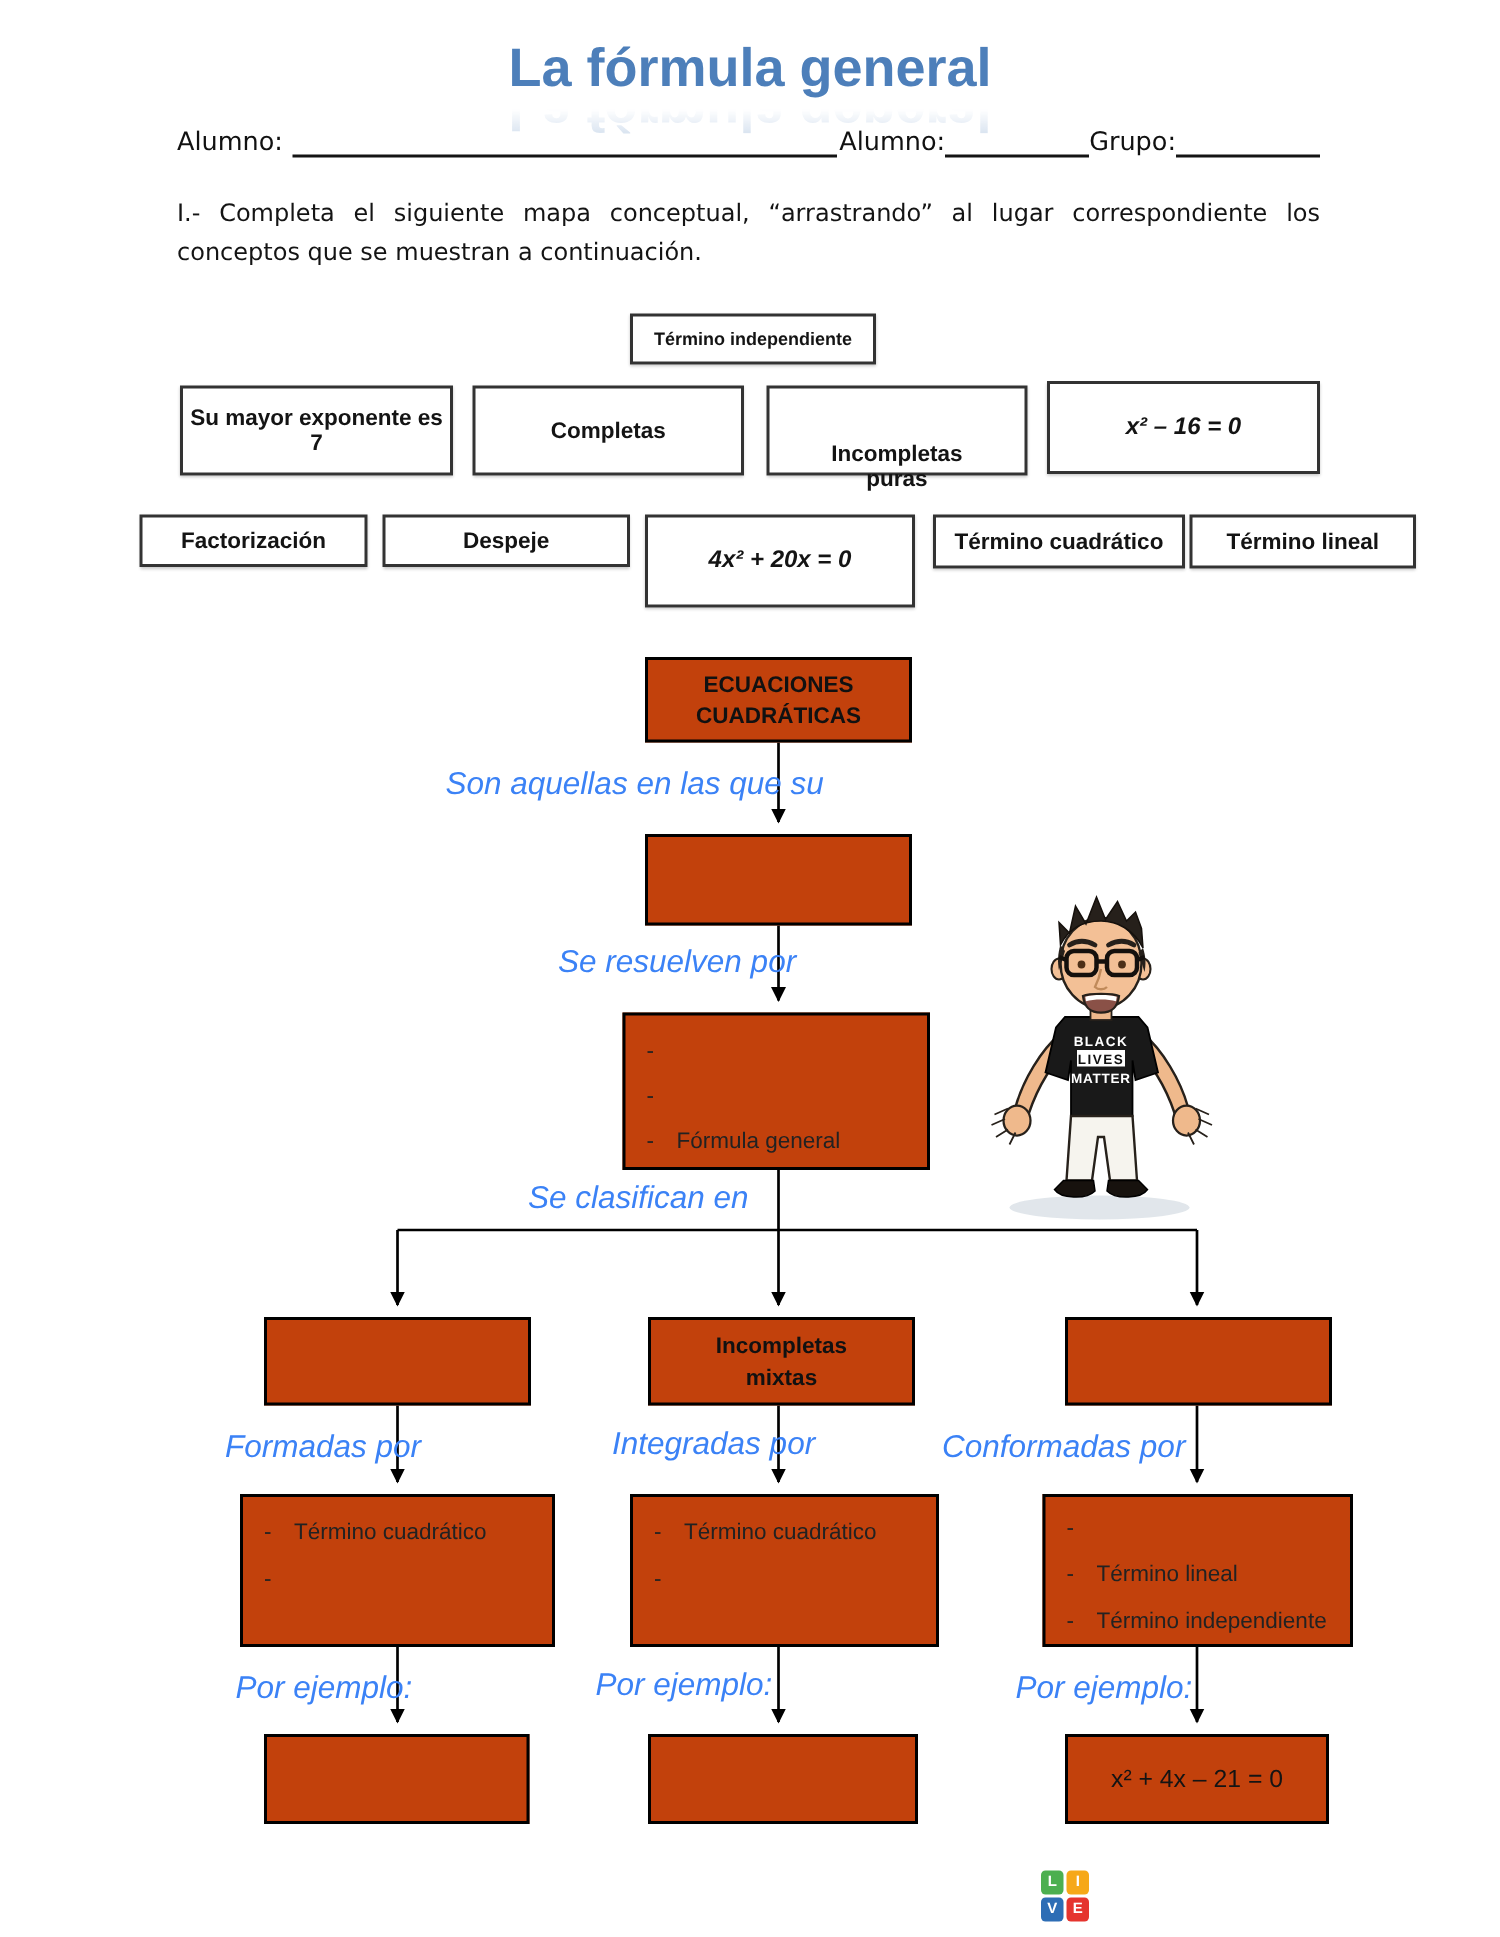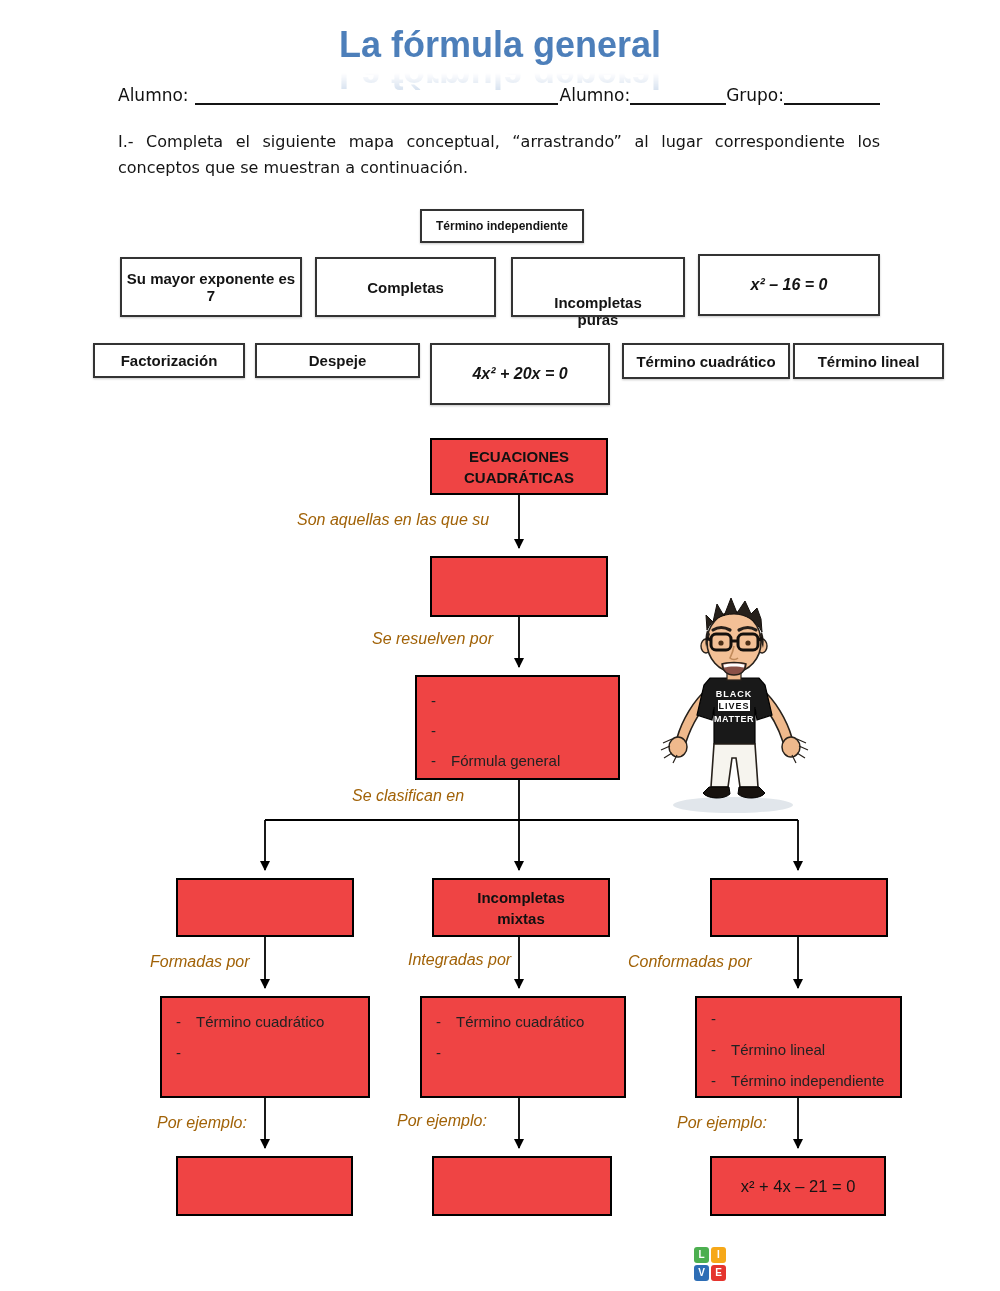--- a/index.html
+++ b/index.html
@@ -25,28 +25,28 @@
   .wbox{position:absolute;background:#fff;border:2px solid #333;
         display:flex;align-items:center;justify-content:center;text-align:center;
         font-weight:bold;font-size:15px;color:#141414;z-index:2;
         box-shadow:0 1px 2px rgba(0,0,0,.22);cursor:grab;}
   .wbox .narrow{display:inline-block;max-width:112px;margin-top:48px;}
   .wbox.small{font-size:12px;}
   .eq{font-style:italic;font-weight:bold;font-size:16px;}
 
   
   .connectors{position:absolute;left:0;top:0;z-index:0;pointer-events:none;}
-  .gbox{position:absolute;background:#ef4444;border:2px solid #000;z-index:1;box-sizing:border-box;}
+  .gbox{position:absolute;background:#c2410c;border:2px solid #000;z-index:1;box-sizing:border-box;}
   .gbox.center{display:flex;flex-direction:column;align-items:center;justify-content:center;
                text-align:center;font-weight:bold;font-size:15px;line-height:21px;color:#111;}
   .gbox .bullets{padding:9px 6px 0 14px;display:flex;flex-direction:column;}
   .bullet-line{display:flex;gap:13px;line-height:30px;font-size:15px;color:#222;white-space:nowrap;}
   .bullet-line .dash{min-width:7px;}
   .bullet-line .slot{min-width:40px;}
-  .maplabel{position:absolute;font-style:italic;font-size:16px;color:#a16207;
+  .maplabel{position:absolute;font-style:italic;font-size:21px;color:#3b82f6;
             font-family:"Liberation Sans",sans-serif;z-index:1;white-space:nowrap;}
   .exampleq{display:flex;align-items:center;justify-content:center;font-size:16.5px;color:#141414;}
 
   
   .character{position:absolute;left:652px;top:586px;z-index:3;}
 
   
   .logo{position:absolute;left:694px;top:1247px;display:flex;align-items:center;z-index:2;cursor:pointer;}
   .logo-tiles{display:grid;grid-template-columns:15px 15px;grid-auto-rows:16px;gap:2px;margin-right:4px;}
   .tile{display:flex;align-items:center;justify-content:center;border-radius:3px;

